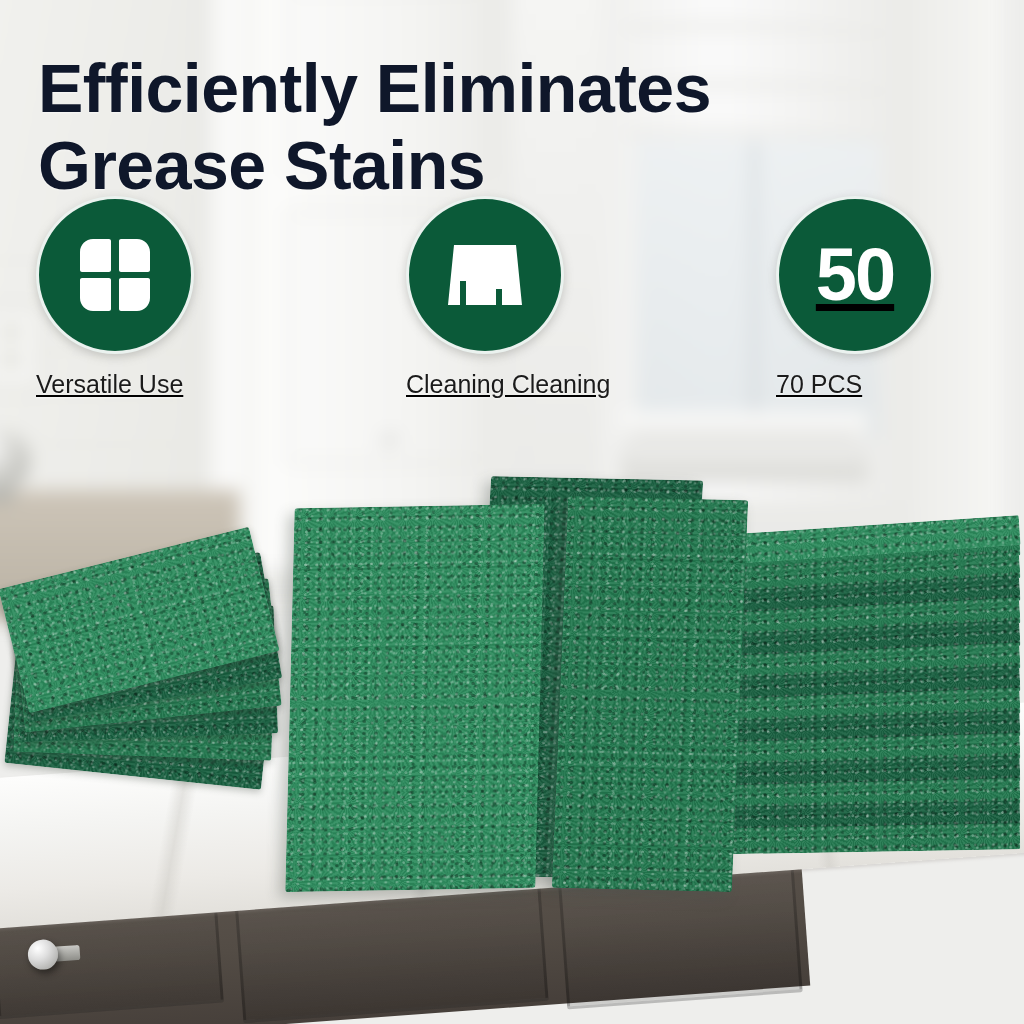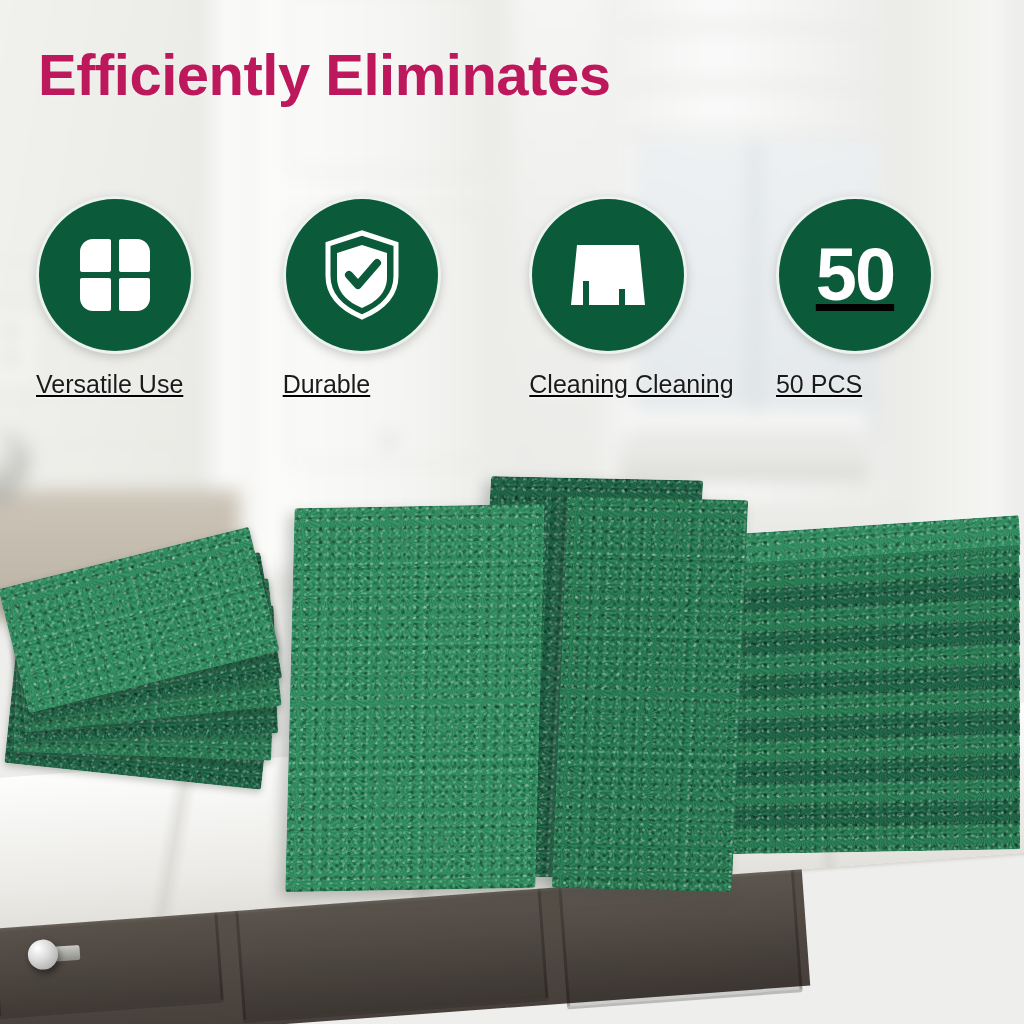--- a/index.html
+++ b/index.html
@@ -115,22 +115,22 @@
 
   
   .upright{position:absolute;box-shadow:-6px 6px 14px rgba(70,80,72,.3);}
 
   
   .stack{position:absolute;left:690px;top:540px;width:330px;height:350px;}
   .stack .slab{position:absolute;left:0;width:330px;height:26px;border-radius:2px;}
 
   
   .content{position:absolute;inset:0;}
-  .headline{position:absolute;left:38px;top:42px;width:720px;
-        color:#be185d;font-weight:700;font-size:58px;line-height:1.13;
+  .headline{position:absolute;left:38px;top:50px;width:720px;
+        color:#0f172a;font-weight:700;font-size:68px;line-height:1.13;
         letter-spacing:-0.5px;font-stretch:condensed;
         text-shadow:0 1px 2px rgba(255,255,255,.55);}
   .headline .l2{display:block;}
 
   .features{position:absolute;left:36px;top:196px;width:960px;
         display:flex;justify-content:space-between;align-items:flex-start;}
   .feature{display:flex;flex-direction:column;width:220px;text-decoration:underline;}
   .badge{width:152px;height:152px;border-radius:50%;
         background:#0b5a39;border:3px solid rgba(255,255,255,.92);
         box-shadow:0 3px 10px rgba(120,120,116,.35);
@@ -222,58 +222,49 @@
     <div class="pad pad-face pad-dark" style="transform:rotate(-2deg) translate(6px,54px);"></div>
     <div class="pad pad-face" style="transform:rotate(-6deg) translate(4px,36px);"></div>
     <div class="pad pad-face pad-dark" style="transform:rotate(-10deg)translate(2px,18px);"></div>
     <div class="pad pad-face pad-light" style="transform:rotate(-14deg)translate(0px,0px);"></div>
   </div>
 
   <div class="content">
 
     <div class="headline">
       <span class="l1">Efficiently Eliminates</span>
+      <span class="l2">Grease Stains</span>
     </div>
 
     <div class="features">
 
       <div class="feature f1">
         <div class="badge">
           <svg width="84" height="84" viewBox="0 0 84 84">
             <path fill="#ffffff" d="M38 6H20C12.8 6 7 11.8 7 19v18c0 1.1.9 2 2 2h27c1.1 0 2-.9 2-2V8c0-1.1-.9-2-2-2z"></path>
             <path fill="#ffffff" d="M46 6h18c7.2 0 13 5.8 13 13v18c0 1.1-.9 2-2 2H48c-1.1 0-2-.9-2-2V8c0-1.1.9-2 2-2z"></path>
             <path fill="#ffffff" d="M38 45H9c-1.1 0-2 .9-2 2v18c0 7.2 5.8 13 13 13h16c1.1 0 2-.9 2-2V47c0-1.1-.9-2-2-2z"></path>
             <path fill="#ffffff" d="M46 45h29c1.1 0 2 .9 2 2v18c0 7.2-5.8 13-13 13H48c-1.1 0-2-.9-2-2V47c0-1.1.9-2 2-2z"></path>
           </svg>
         </div>
         <div class="feature-label">Versatile Use</div>
       </div>
 
-      <div class="feature f2">
-        <div class="badge">
-          <svg width="86" height="92" viewBox="0 0 86 92">
-            <path fill="none" stroke="#ffffff" stroke-width="5" d="M43 4 77 15v32c0 21-15 33-34 41C24 80 9 68 9 47V15L43 4z"></path>
-            <path fill="#ffffff" d="M43 16 68 24v24c0 16-11 25-25 31-14-6-25-15-25-31V24l25-8z"></path>
-            <path fill="none" stroke="#0b5a39" stroke-width="8" stroke-linecap="round" stroke-linejoin="round" d="M30 46 39 56 58 34"></path>
-          </svg>
-        </div>
-        <div class="feature-label">Durable</div>
-      </div>
 
       <div class="feature f3">
         <div class="badge">
           <svg width="90" height="80" viewBox="0 0 90 80">
             <path fill="#ffffff" d="M14 10 H76 L82 70 H62 V54 H56 V70 H26 V46 H20 V70 H8 L14 10 Z"></path>
           </svg>
         </div>
         <div class="feature-label">Cleaning Cleaning</div>
       </div>
 
       <div class="feature f4">
         <div class="badge">
           <span class="num">50</span>
         </div>
-        <div class="feature-label">50 PCS</div>
+        <div class="feature-label">70 PCS</div>
       </div>
 
     </div>
   </div>
 </div>
 
 </body></html>

